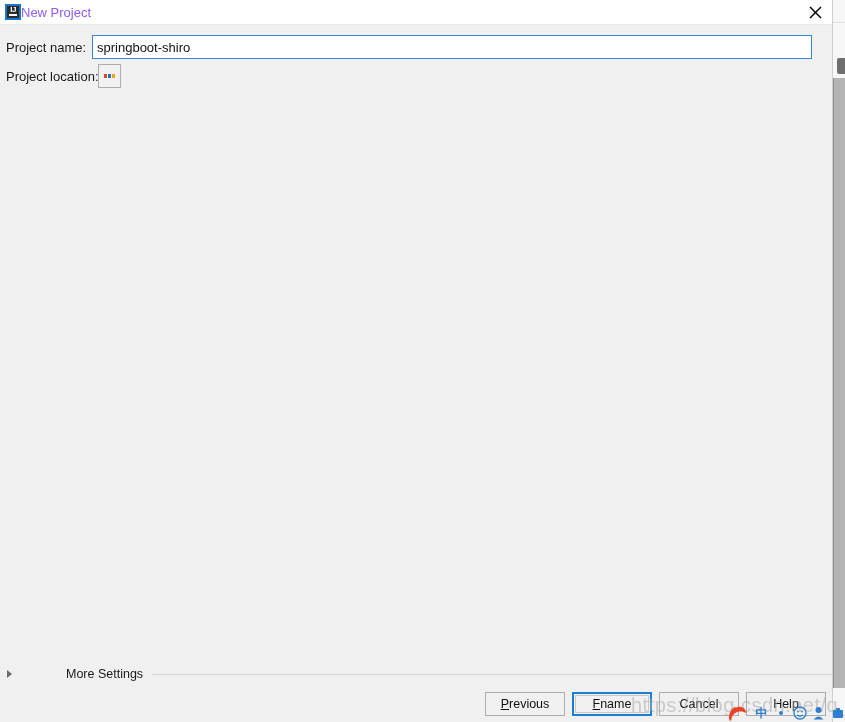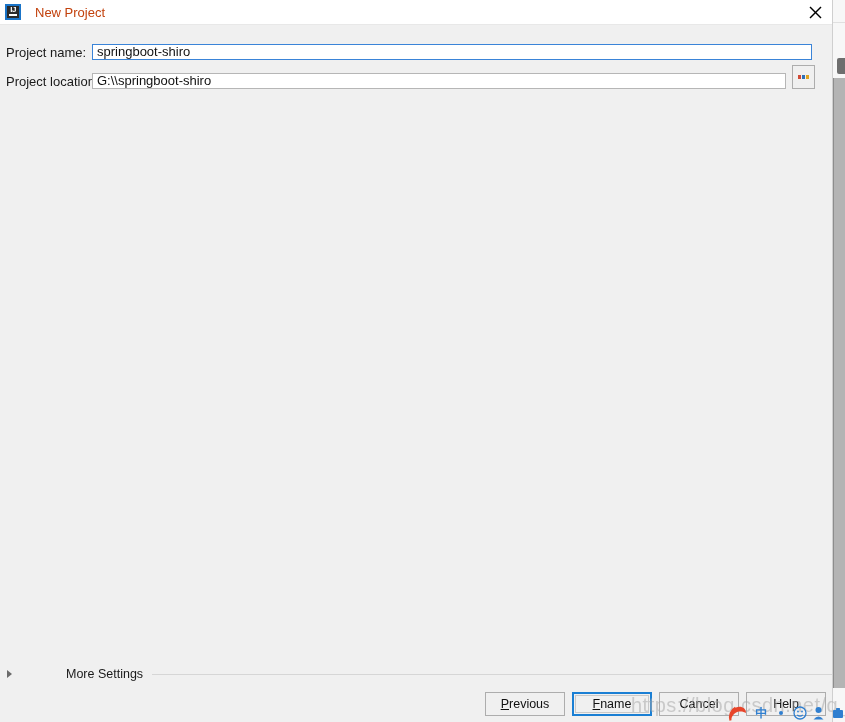--- a/index.html
+++ b/index.html
@@ -97,23 +97,23 @@
     letter-spacing: -0.5px;
     line-height: 10px;
   }
   #app-icon .ij-bar {
     position: absolute;
     left: 2px; right: 2px; bottom: 2px;
     height: 2px;
     background: #ffffff;
   }
   #title-text {
-    margin-left: 14px;
+    margin-left: 0;
     font-size: 13px;
-    color: #c2410c;
+    color: #8b5cf6;
     font-family: "Liberation Sans", sans-serif;
   }
   #close-button {
     position: absolute;
     right: 4px; top: 1px;
     width: 26px; height: 22px;
     display: flex;
     align-items: center;
     justify-content: center;
     cursor: pointer;
@@ -128,37 +128,37 @@
     background: #e8e8e8;
   }
 
   
   .form-row {
     position: absolute;
     left: 0;
     width: 832px;
     height: 26px;
     display: flex;
-    align-items: flex-end;
+    align-items: center;
   }
   #row-name { top: 34px; }
   #row-location { top: 63px; }
 
   .field-label {
     width: 92px;
     padding-left: 6px;
     box-sizing: border-box;
     font-size: 13px;
     color: #1a1a1a;
     font-family: "Liberation Sans", sans-serif;
     white-space: nowrap;
   }
 
   .text-input {
-    height: 16px;
+    height: 24px;
     box-sizing: border-box;
     background: #ffffff;
     font-size: 13px;
     font-family: "Liberation Sans", sans-serif;
     color: #111111;
     padding: 0 4px;
     line-height: 22px;
     outline: none;
   }
   #project-name-input {
@@ -350,21 +350,20 @@
   </div>
   <div id="body-top-line"></div>
 
   <div class="form-row" id="row-name">
     <div class="field-label">Project name:</div>
     <input class="text-input" id="project-name-input" type="text" value="springboot-shiro" style="">
   </div>
 
   <div class="form-row" id="row-location">
     <div class="field-label">Project location:</div>
-    <input class="text-input" id="project-location-input" type="text" value="G:\\springboot-shiro" style="">
     <div id="browse-button">
       <span class="dots">
           <i></i>
           <i></i>
           <i></i>
         </span>
     </div>
   </div>
 
   <div id="more-settings">

